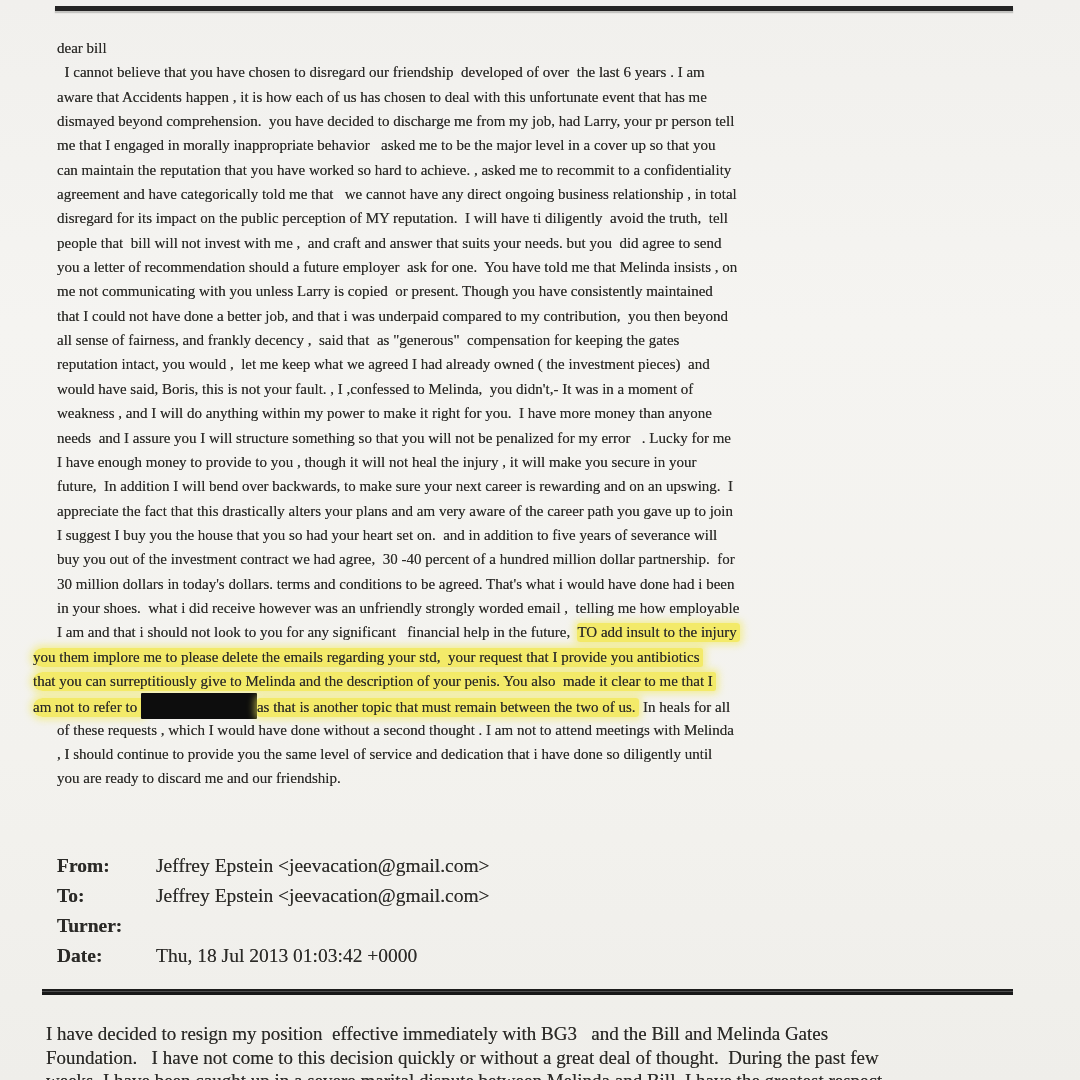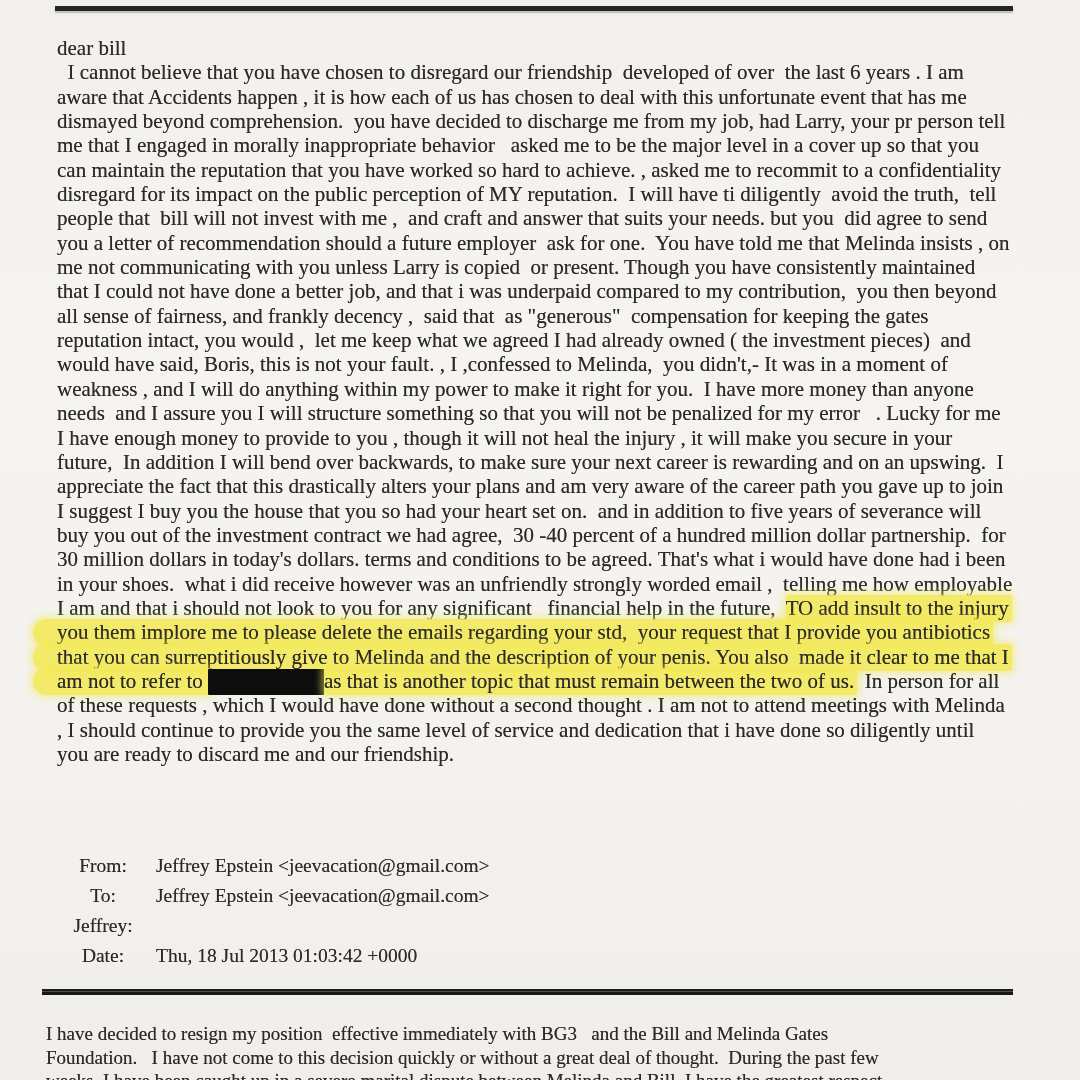--- a/index.html
+++ b/index.html
@@ -9,45 +9,45 @@
     background-image:linear-gradient(180deg,#f1f0ed 0%,#f5f4f1 30%,#f3f2ee 70%,#efeeea 100%);
     font-family:"Liberation Serif","DejaVu Serif",serif;
     color:#2b2a27;
   }
   .top-rule{
     position:absolute;left:55px;top:6px;width:958px;height:5px;
     background:#242424;box-shadow:0 2px 1px rgba(60,60,60,.25);
   }
   .letter{
     position:absolute;left:57px;top:36px;width:980px;
-    font-size:21px;line-height:24.35px;
+    font-size:15px;line-height:24.35px;
     text-shadow:0 0 .5px rgba(45,44,40,.65);
   }
   .line{white-space:pre;height:24.35px;}
   .hl{
     background:rgba(243,232,86,.88);
     box-shadow:0 0 7px 3px rgba(243,233,90,.55);
     border-radius:3px;
     padding:1px 3px 2px 0;margin:-1px -3px -2px 0;
   }
   .hl-ext{
-    margin-left:-24px;padding-left:24px;
+    margin-left:-24px;
     border-top-left-radius:14px;border-bottom-left-radius:14px;margin-top:36px;
   }
   .redact{
     display:inline-block;width:116px;height:26px;
     background:#0d0d0d;vertical-align:-7px;border-radius:1px;
   }
   .headers{
     position:absolute;left:57px;top:851px;
     font-size:19.5px;line-height:30px;
     text-shadow:0 0 .5px rgba(45,44,40,.6);
   }
   .hdr-row{display:flex;white-space:pre;}
-  .hdr-label{display:inline-block;width:92px;text-align:center;font-weight:normal;padding-right:7px;}
+  .hdr-label{display:inline-block;width:92px;text-align:left;font-weight:bold;padding-right:7px;}
   .divider{
     position:absolute;left:42px;top:989px;width:971px;height:6px;
     background:linear-gradient(180deg,#1c1c1c 0 2px,#4e4e4e 2px 3px,#181818 3px 6px);
   }
   .footer{
     position:absolute;left:46px;top:1022px;width:1000px;
     font-size:19px;line-height:23.5px;
     text-shadow:0 0 .5px rgba(45,44,40,.65);
   }
   .footer .line{height:23.5px;}
@@ -57,55 +57,56 @@
 
 <div class="top-rule"></div>
 
 <div class="letter">
     <div class="line"><span>dear bill</span></div>
     <div class="line"><span>  I cannot believe that you have chosen to disregard our friendship  developed of over  the last 6 years . I am</span></div>
     <div class="line"><span>aware that Accidents happen , it is how each of us has chosen to deal with this unfortunate event that has me</span></div>
     <div class="line"><span>dismayed beyond comprehension.  you have decided to discharge me from my job, had Larry, your pr person tell</span></div>
     <div class="line"><span>me that I engaged in morally inappropriate behavior   asked me to be the major level in a cover up so that you</span></div>
     <div class="line"><span>can maintain the reputation that you have worked so hard to achieve. , asked me to recommit to a confidentiality</span></div>
+    <div class="line"><span>agreement and have categorically told me that   we cannot have any direct ongoing business relationship , in total</span></div>
     <div class="line"><span>disregard for its impact on the public perception of MY reputation.  I will have ti diligently  avoid the truth,  tell</span></div>
     <div class="line"><span>people that  bill will not invest with me ,  and craft and answer that suits your needs. but you  did agree to send</span></div>
     <div class="line"><span>you a letter of recommendation should a future employer  ask for one.  You have told me that Melinda insists , on</span></div>
     <div class="line"><span>me not communicating with you unless Larry is copied  or present. Though you have consistently maintained</span></div>
     <div class="line"><span>that I could not have done a better job, and that i was underpaid compared to my contribution,  you then beyond</span></div>
     <div class="line"><span>all sense of fairness, and frankly decency ,  said that  as "generous"  compensation for keeping the gates</span></div>
     <div class="line"><span>reputation intact, you would ,  let me keep what we agreed I had already owned ( the investment pieces)  and</span></div>
     <div class="line"><span>would have said, Boris, this is not your fault. , I ,confessed to Melinda,  you didn't,- It was in a moment of</span></div>
     <div class="line"><span>weakness , and I will do anything within my power to make it right for you.  I have more money than anyone</span></div>
     <div class="line"><span>needs  and I assure you I will structure something so that you will not be penalized for my error   . Lucky for me</span></div>
     <div class="line"><span>I have enough money to provide to you , though it will not heal the injury , it will make you secure in your</span></div>
     <div class="line"><span>future,  In addition I will bend over backwards, to make sure your next career is rewarding and on an upswing.  I</span></div>
     <div class="line"><span>appreciate the fact that this drastically alters your plans and am very aware of the career path you gave up to join</span></div>
     <div class="line"><span>I suggest I buy you the house that you so had your heart set on.  and in addition to five years of severance will</span></div>
     <div class="line"><span>buy you out of the investment contract we had agree,  30 -40 percent of a hundred million dollar partnership.  for</span></div>
     <div class="line"><span>30 million dollars in today's dollars. terms and conditions to be agreed. That's what i would have done had i been</span></div>
     <div class="line"><span>in your shoes.  what i did receive however was an unfriendly strongly worded email ,  telling me how employable</span></div>
     <div class="line"><span>I am and that i should not look to you for any significant   financial help in the future,  </span><span class="hl">TO add insult to the injury</span></div>
     <div class="line"><span class="hl hl-ext">you them implore me to please delete the emails regarding your std,  your request that I provide you antibiotics</span></div>
     <div class="line"><span class="hl hl-ext">that you can surreptitiously give to Melinda and the description of your penis. You also  made it clear to me that I</span></div>
-    <div class="line"><span class="hl hl-ext">am not to refer to </span><span class="redact" style="width: 116px;"></span><span class="hl">as that is another topic that must remain between the two of us.</span><span>  In person for all</span></div>
+    <div class="line"><span class="hl hl-ext">am not to refer to </span><span class="redact" style="width: 116px;"></span><span class="hl">as that is another topic that must remain between the two of us.</span><span>  In heals for all</span></div>
     <div class="line"><span>of these requests , which I would have done without a second thought . I am not to attend meetings with Melinda</span></div>
     <div class="line"><span>, I should continue to provide you the same level of service and dedication that i have done so diligently until</span></div>
     <div class="line"><span>you are ready to discard me and our friendship.</span></div>
   </div>
 
 <div class="headers">
   <div class="hdr-row">
     <span class="hdr-label">From:</span><span>Jeffrey Epstein &lt;jeevacation@gmail.com&gt;</span>
   </div>
   <div class="hdr-row">
     <span class="hdr-label">To:</span><span>Jeffrey Epstein &lt;jeevacation@gmail.com&gt;</span>
   </div>
   <div class="hdr-row">
-    <span class="hdr-label">Jeffrey:</span><span></span>
+    <span class="hdr-label">Turner:</span><span></span>
   </div>
   <div class="hdr-row">
     <span class="hdr-label">Date:</span><span>Thu, 18 Jul 2013 01:03:42 +0000</span>
   </div>
 </div>
 
 <div class="divider"></div>
 
 <div class="footer">
   <div class="line">I have decided to resign my position  effective immediately with BG3   and the Bill and Melinda Gates</div>

